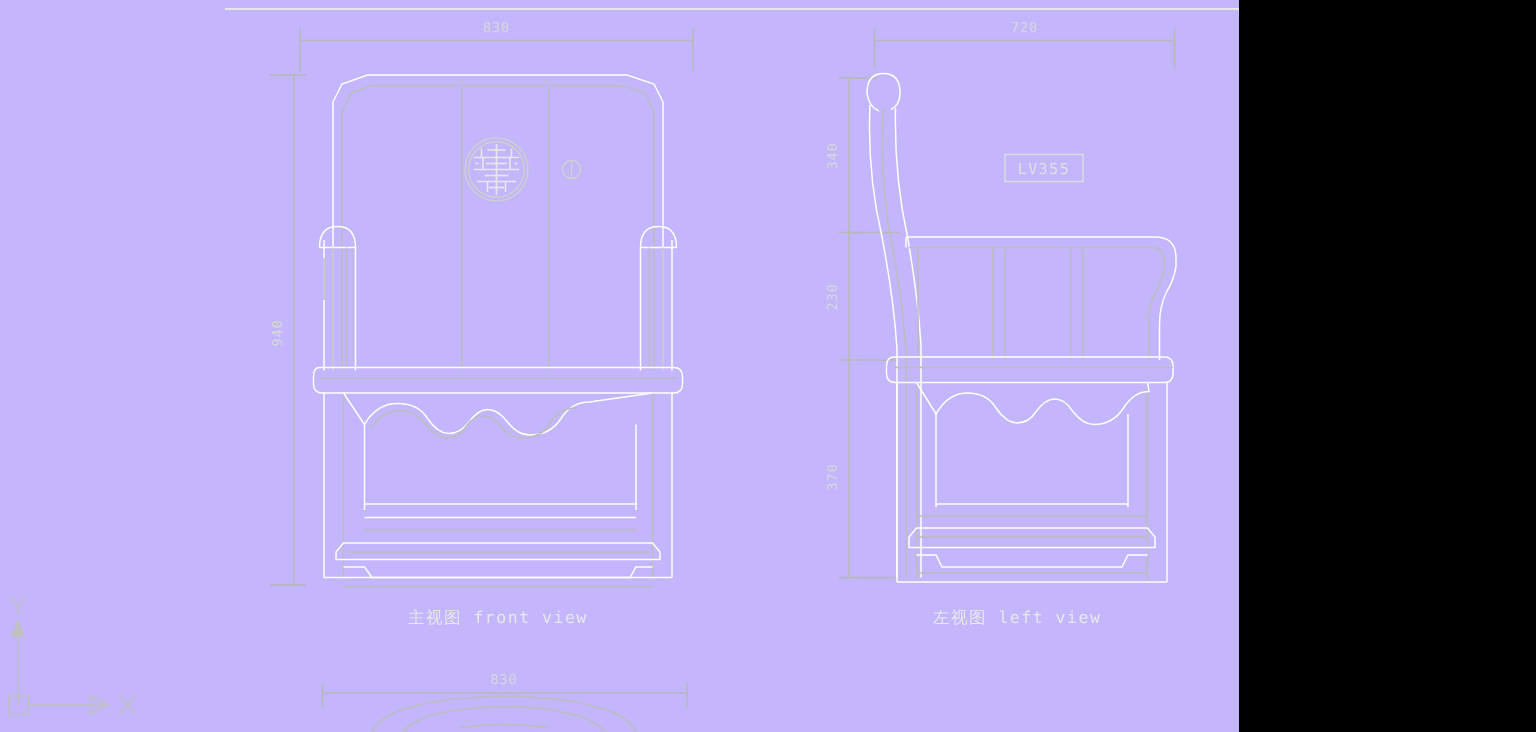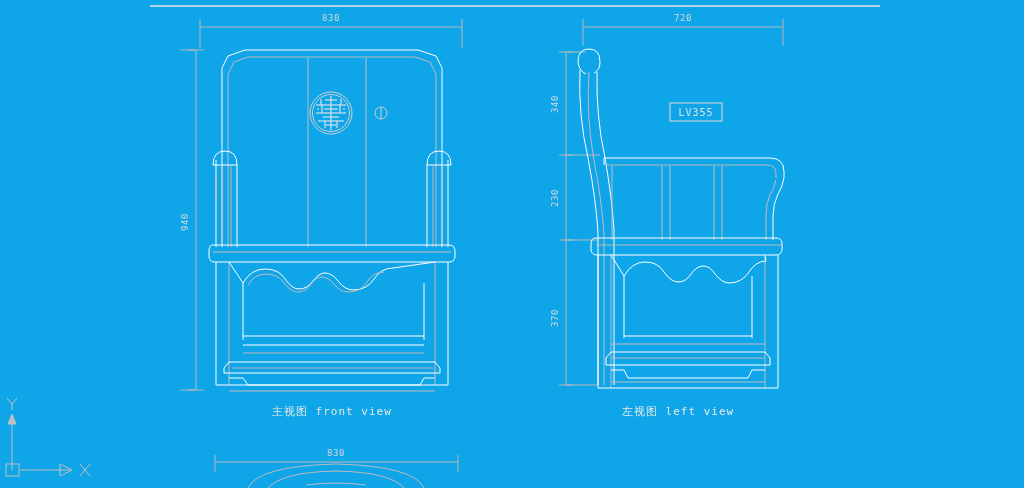--- a/index.html
+++ b/index.html
@@ -2,23 +2,23 @@
 <html><head>
 <meta charset="utf-8">
 <style>
   html, body {
     margin: 0;
     padding: 0;
     background: #000000;
   }
   #app {
     position: relative;
-    width: 1024px;
+    width: 826px;
     height: 488px;
-    background: #0ea5e9;
+    background: #c4b5fd;
     overflow: hidden;
     font-family: "DejaVu Sans Mono", monospace;
   }
   svg.canvas {
     position: absolute;
     left: 0;
     top: 0;
     width: 1024px;
     height: 488px;
     display: block;

